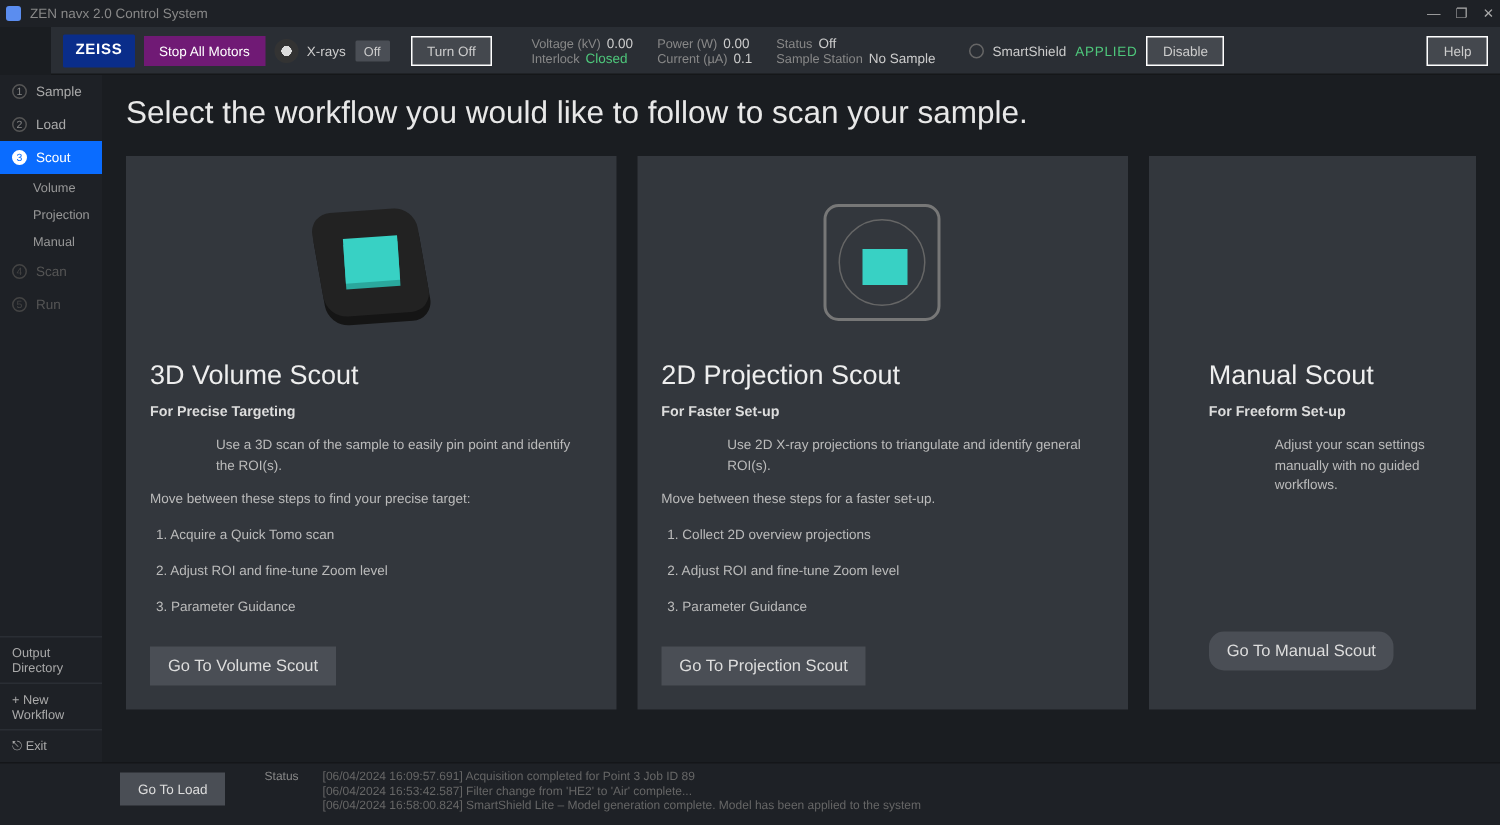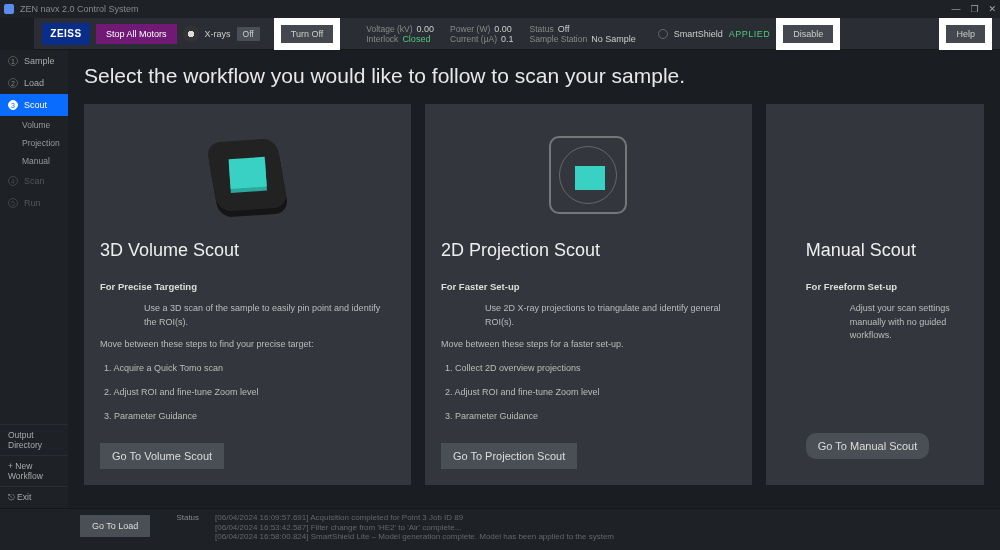--- a/index.html
+++ b/index.html
@@ -8,21 +8,21 @@
 .titlebar { height: 18px; background: #1e2126; display: flex; align-items: center; padding: 0 4px; font-size: 9px; color: #888; }
 .titlebar .app-icon { width: 10px; height: 10px; background: #5b8def; border-radius: 2px; margin-right: 6px; }
 .titlebar .wincontrols { margin-left: auto; display: flex; gap: 10px; color: #aaa; }
 
 .toolbar { height: 32px; background: #2a2e34; display: flex; align-items: center; padding: 0 8px; gap: 6px; border-bottom: 1px solid #151719; margin-left: 34px; }
 .logo-box { width: 48px; height: 22px; background: #0a2d8a; color: #fff; font-weight: 700; font-size: 10px; display: flex; align-items: center; justify-content: center; border-radius: 1px; letter-spacing: 0.5px; }
 .btn-danger { background: #701a75; color: #fff; padding: 5px 10px; border: none; font-size: 9px; cursor: pointer; }
 .rad-icon { width: 16px; height: 16px; border-radius: 50%; background: radial-gradient(circle at center, #ddd 30%, #333 31%); display: inline-block; }
 .xray-label { font-size: 9px; color: #ccc; }
 .pill-off { background: #4a4e55; color: #ccc; padding: 2px 6px; font-size: 8.5px; border-radius: 1px; }
-.btn-gray { background: #44484e; color: #ccc; border: 7px solid #ffffff; padding: 4px 10px; font-size: 9px; cursor: pointer; }
+.btn-gray { background: #44484e; color: #ccc; border: 1px solid #ffffff; padding: 4px 10px; font-size: 9px; cursor: pointer; }
 .metrics { display: flex; gap: 16px; margin-left: 20px; font-size: 9px; }
 .metric .lbl { color: #888; font-size: 8.5px; }
 .metric .val { color: #ccc; margin-left: 4px; }
 .smartshield-group { display: flex; align-items: center; gap: 6px; margin-left: 16px; font-size: 9px; }
 .ss-icon { width: 10px; height: 10px; border-radius: 50%; border: 1px solid #666; }
 .ss-status { color: #4ec77b; letter-spacing: 0.5px; }
 .btn-help { margin-left: auto; }
 
 .shell { display: flex; height: calc(100% - 18px - 32px - 42px); }
 
@@ -42,21 +42,21 @@
 .cards { display: flex; gap: 14px; }
 .card { flex: 1; background: #33373d; padding: 16px; }
 .card.slim { flex: 0.55; padding-left: 40px; }
 .card-illus { height: 110px; display: flex; align-items: center; justify-content: center; }
 .illus-3d { width: 70px; height: 70px; background: #222; border-radius: 14px; transform: rotate(-10deg) skewY(6deg); position: relative; box-shadow: 0 6px 0 #151515; }
 .illus-3d::after { content: ''; position: absolute; top: 18px; left: 18px; width: 36px; height: 30px; background: #38d1c4; transform: skewX(-6deg); box-shadow: 0 4px 0 #2aa89d; }
 .illus-2d { width: 78px; height: 78px; border: 2px solid #777; border-radius: 10px; position: relative; }
 .illus-2d::before { content: ''; position: absolute; inset: 8px; border: 1px solid #666; border-radius: 50%; }
 .illus-2d::after { content: ''; position: absolute; top: 28px; left: 24px; width: 30px; height: 24px; background: #38d1c4; }
 .card h2 { font-size: 18px; font-weight: 400; color: #eee; margin-top: 10px; }
-.card .sub { font-weight: 600; font-size: 9.5px; color: #ddd; margin-top: 20px; }
+.card .sub { font-weight: 600; font-size: 9.5px; color: #ddd; margin-top: 8px; }
 .card .desc { font-size: 9px; color: #bbb; margin-top: 10px; line-height: 1.5; margin-left: 44px; }
 .card .steps-intro { font-size: 9px; color: #bbb; margin-top: 10px; }
 .card .steps { font-size: 9px; color: #bbb; margin-top: 4px; }
 .card .steps div { margin-top: 14px; padding-left: 4px; }
 .card .cta { background: #4a4e55; color: #ddd; border: none; padding: 7px 12px; font-size: 11px; margin-top: 22px; cursor: pointer; }
 
 .footer { height: 42px; background: #1e2126; display: flex; border-top: 1px solid #141619; }
 .footer .left { width: 68px; }
 .footer .nav-area { padding: 6px 12px; }
 .btn-nav { background: #4a4e55; color: #ddd; border: none; padding: 6px 12px; font-size: 9px; cursor: pointer; }

